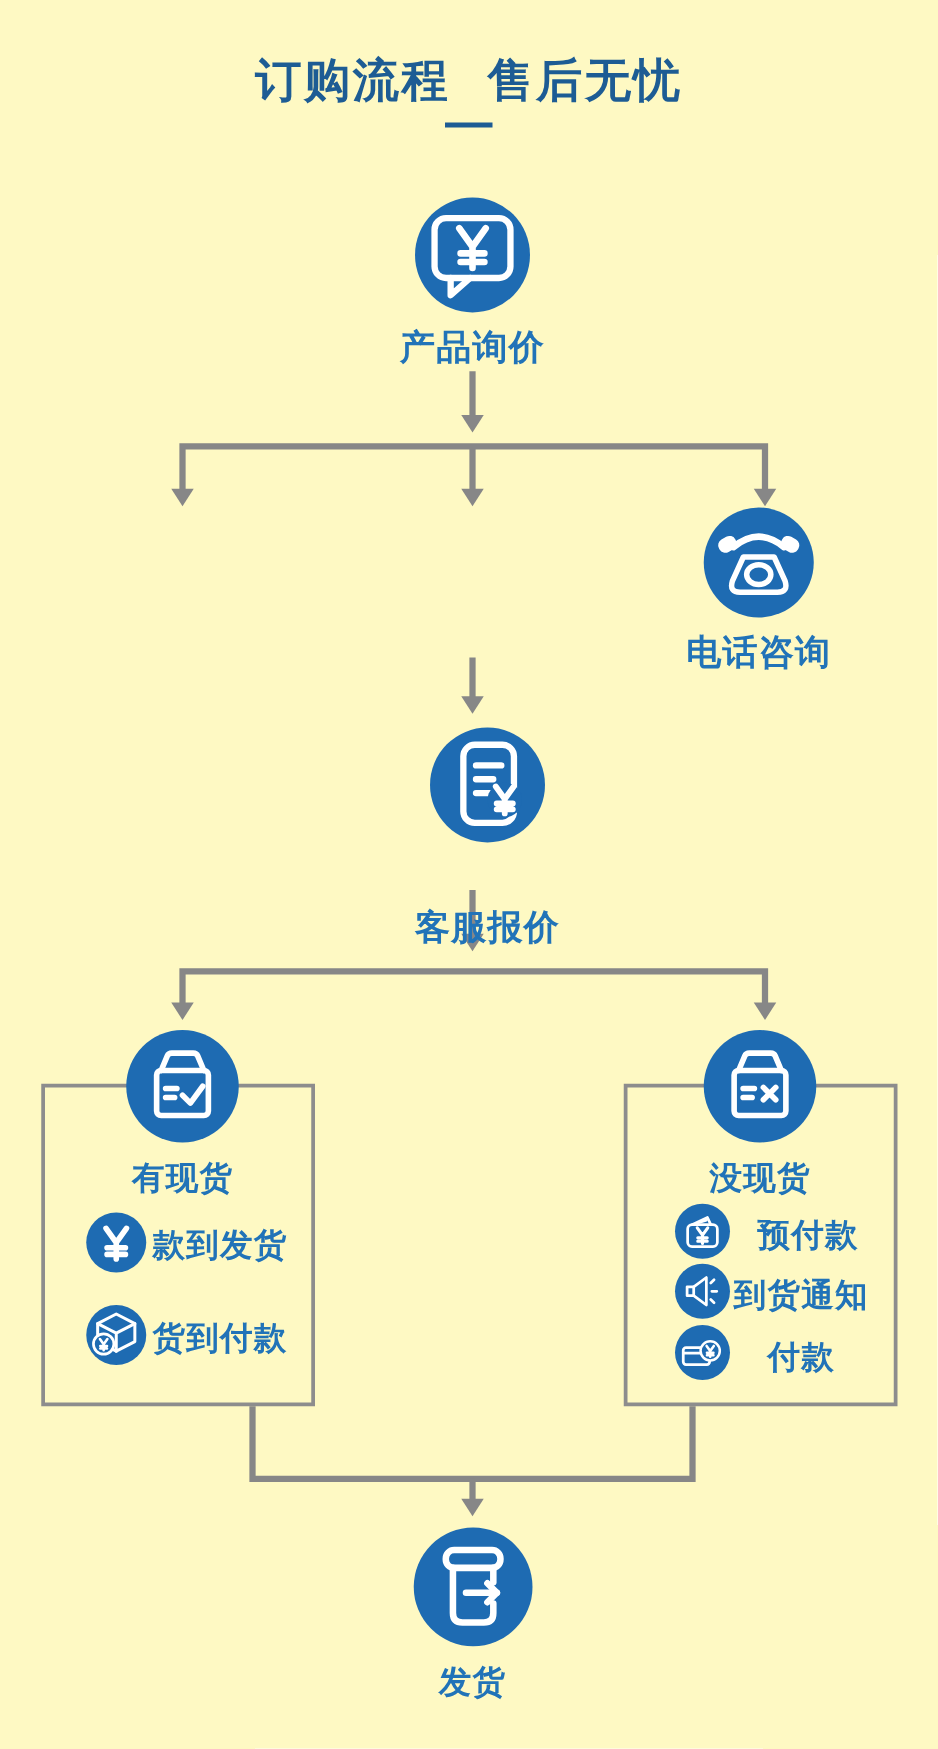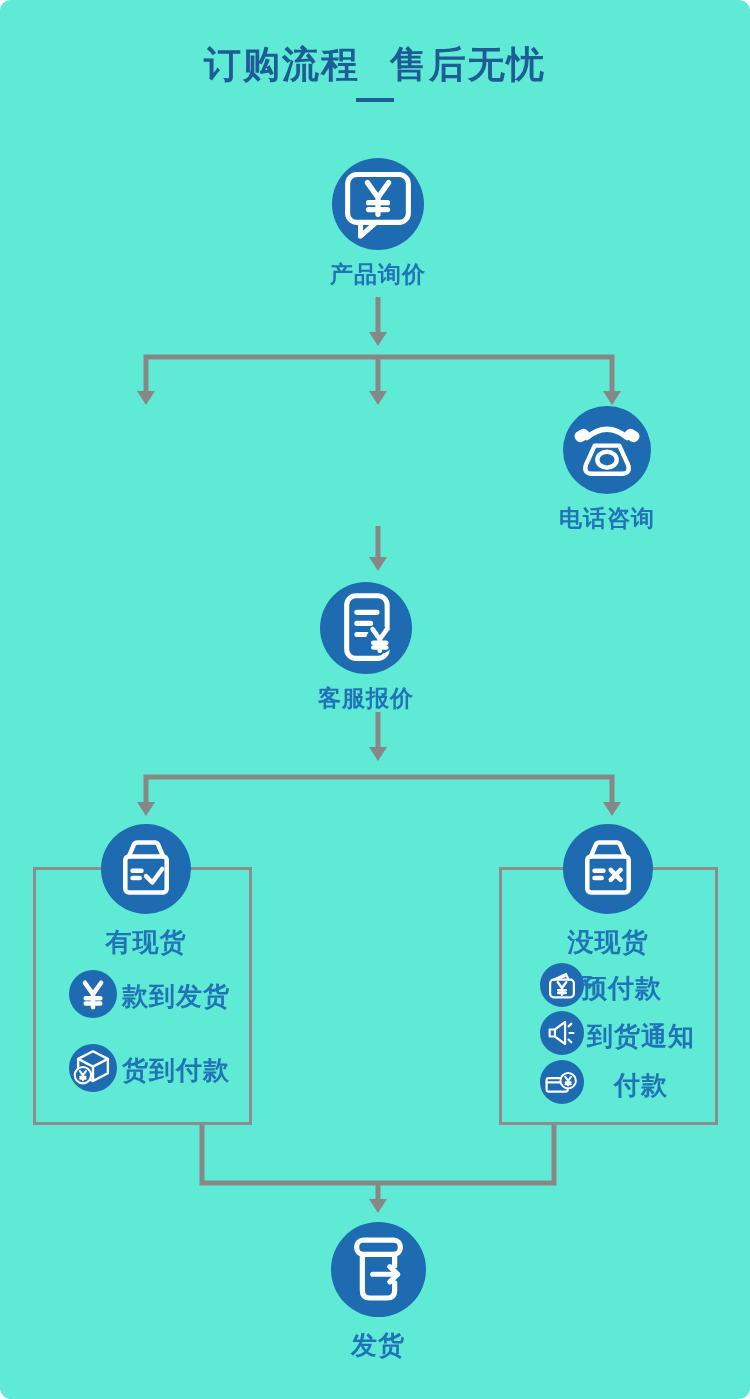--- a/index.html
+++ b/index.html
@@ -4,67 +4,67 @@
 <style>
   :root{
     --node-blue:#1e6bb2;
     --label-blue:#2173b8;
     --title-blue:#1d5c94;
     --connector-gray:#878787;
     --panel-border-gray:#8d8d8d;
   }
   html,body{margin:0;padding:0;background:#ffffff;}
   body{font-family:"DejaVu Sans",sans-serif;}
-  #canvas{position:relative;width:750px;height:1399px;margin:0 auto;background:#5eead4;overflow:hidden;border-radius:11px;}
+  #canvas{position:relative;width:750px;height:1399px;margin:0 auto;background:#fef9c3;overflow:hidden;}
 
   
   #connectors{position:absolute;left:0;top:0;width:750px;height:1399px;z-index:0;}
 
   
   #title{position:absolute;left:0;top:40px;width:100%;text-align:center;
          font-size:37px;font-weight:bold;color:var(--title-blue);
          letter-spacing:2px;white-space:pre;z-index:2;}
   #title-dash{position:absolute;left:356px;top:98px;width:38px;height:4px;
               background:var(--title-blue);z-index:2;}
 
   
   .node{position:absolute;display:flex;flex-direction:column;align-items:center;z-index:2;}
   .circle{background:var(--node-blue);border-radius:50%;
           display:flex;align-items:center;justify-content:center;}
   .c92{width:92px;height:92px;} .c88{width:88px;height:88px;}
   .c90{width:90px;height:90px;} .c95{width:95px;height:95px;}
   .circle svg{width:100%;height:100%;display:block;}
   .nlabel{color:var(--label-blue);font-weight:600;letter-spacing:1px;white-space:nowrap;}
-  .f23{font-size:23px;margin-top:9px;} .f26{font-size:26px;margin-top:11px;font-family:Liberation Serif, serif;}
+  .f23{font-size:28px;margin-top:9px;} .f26{font-size:26px;margin-top:11px;font-family:Liberation Serif, serif;}
 
   #node-inquiry{left:288px;top:158px;width:180px;}
   #node-online {left:56px; top:406px;width:180px;}
   #node-email  {left:288px;top:406px;width:180px;}
   #node-phone  {left:517px;top:406px;width:180px;}
-  #node-quote  {left:276px;top:582px;width:180px;}
+  #node-quote  {left:300px;top:582px;width:180px;gap:40px;}
   #node-instock{left:56px; top:824px;width:180px;}
   #node-nostock{left:518px;top:824px;width:180px;}
   #node-ship   {left:288px;top:1222px;width:180px;}
 
   
   .panel{position:absolute;border:3px solid var(--panel-border-gray);
          box-sizing:border-box;background:transparent;z-index:1;}
   #panel-instock{left:33px;top:867px;width:219px;height:258px;}
   #panel-nostock{left:499px;top:867px;width:219px;height:258px;}
 
   
   .item-circle{position:absolute;background:var(--node-blue);border-radius:50%;
                display:flex;align-items:center;justify-content:center;z-index:2;}
   .item-circle svg{width:100%;height:100%;display:block;}
   .ic48{width:48px;height:48px;} .ic44{width:44px;height:44px;}
   .item-label{position:absolute;color:var(--label-blue);font-weight:600;
               font-size:26px;letter-spacing:1px;white-space:nowrap;z-index:2;}
   #li1-c{left:69px;top:970px;}  #li1-t{left:122px;top:979px;}
   #li2-c{left:69px;top:1044px;} #li2-t{left:122px;top:1053px;}
-  #ri1-c{left:540px;top:963px;} #ri1-t{left:552px;top:971px;width:110px;text-align:right;}
+  #ri1-c{left:540px;top:963px;} #ri1-t{left:606px;top:971px;width:110px;text-align:left;}
   #ri2-c{left:540px;top:1011px;}#ri2-t{left:586px;top:1019px;width:110px;text-align:center;}
   #ri3-c{left:540px;top:1060px;}#ri3-t{left:586px;top:1068px;width:110px;text-align:center;font-family:Liberation Mono, monospace;}
 
   .hidden-defs{position:absolute;width:0;height:0;overflow:hidden;}
 </style>
 </head>
 <body>
 
 <svg class="hidden-defs" aria-hidden="true">
   <defs>

